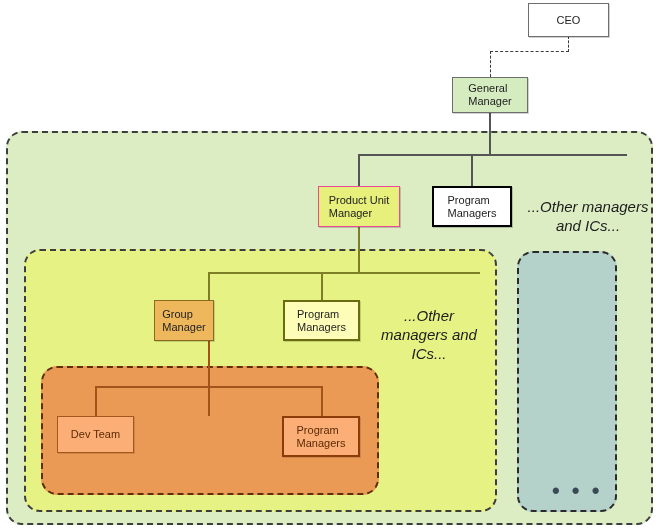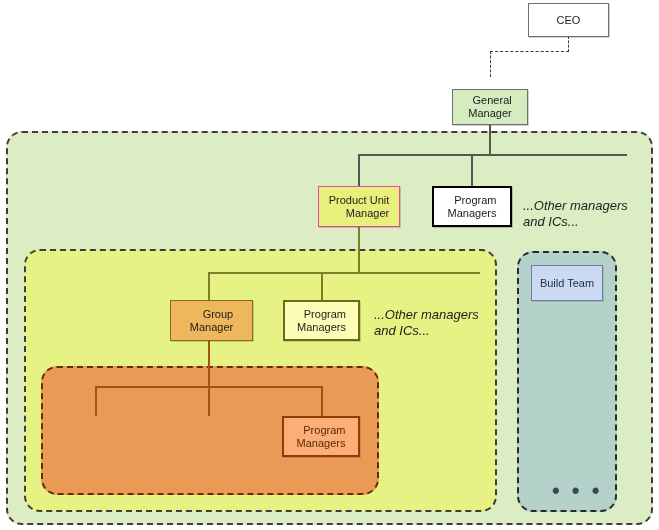--- a/index.html
+++ b/index.html
@@ -18,21 +18,21 @@
     overflow: hidden;
   }
 
   
   .node {
     position: absolute;
     box-sizing: border-box;
     display: flex;
     align-items: center;
     justify-content: center;
-    text-align: right;
+    text-align: left;
     line-height: 1.18;
     font-size: 11px;
     color: #222222;
     z-index: 5;
   }
   .node span { display: block; }
 
   
   .node-ceo {
     background: #ffffff;
@@ -134,22 +134,23 @@
   .dash-h {
     position: absolute;
     z-index: 3;
     border-top: 1.5px dashed #3a3a3a;
   }
 
   
   .note {
     position: absolute;
     font-style: italic;
-    font-size: 13px;
+    font-size: 15px;
     color: #1c1c1c;
+    text-align: center;
     line-height: 1.25;
     z-index: 6;
   }
   .ellipsis-dots {
     position: absolute;
     font-size: 22px;
     font-weight: bold;
     letter-spacing: 3px;
     color: #3a4a55;
     z-index: 6;
@@ -191,21 +192,21 @@
   <div class="line ln-brown" style="left:208px; top:341px; width:1.5px; height:46px;"></div>
   <div class="line ln-brown" style="left:95px; top:386px; width:227px; height:1.5px;"></div>
   <div class="line ln-brown" style="left:95px; top:386px; width:1.5px; height:30px;"></div>
   <div class="line ln-brown" style="left:208px; top:386px; width:1.5px; height:30px;"></div>
   <div class="line ln-brown" style="left:321px; top:386px; width:1.5px; height:30px;"></div>
 
   <div class="node node-ceo" style="left:528px; top:3px; width:81px; height:34px;">
     <span>CEO</span>
   </div>
 
-  <div class="node node-gm" style="left:452px; top:89px; width:76px; height:36px;">
+  <div class="node node-gm" style="left:452px; top:77px; width:76px; height:36px;">
     <div>
       <span>General</span>
       <span>Manager</span>
     </div>
   </div>
 
   <div class="node node-pum" style="left:318px; top:186px; width:82px; height:41px;">
     <div>
       <span>Product Unit</span>
       <span>Manager</span>
@@ -214,52 +215,50 @@
 
   <div class="node node-pm-black" style="left:432px; top:186px; width:80px; height:41px;">
     <div>
       <span>Program</span>
       <span>Managers</span>
     </div>
   </div>
 
   <div class="note" style="left:523px; top:198px; width:130px;">...Other managers and ICs...</div>
 
-  <div class="node node-group" style="left:170px; top:300px; width:83px; height:41px;">
+  <div class="node node-group" style="left:154px; top:300px; width:60px; height:41px;">
     <div>
       <span>Group</span>
       <span>Manager</span>
     </div>
   </div>
 
   <div class="node node-pm-olive" style="left:283px; top:300px; width:77px; height:41px;">
     <div>
       <span>Program</span>
       <span>Managers</span>
     </div>
   </div>
 
   <div class="note" style="left:374px; top:307px; width:110px;">
     <span>...Other managers</span>
     <span>and ICs...</span>
   </div>
 
+  <div class="node node-team" style="left:57px; top:416px; width:77px; height:37px;">
+    <span>Dev Team</span>
+  </div>
 
 
   <div class="node node-pm-brown" style="left:282px; top:416px; width:78px; height:41px;">
     <div>
       <span>Program</span>
       <span>Managers</span>
     </div>
   </div>
 
-  <div class="node node-service" style="left:531px; top:265px; width:72px; height:36px;">
-    <div>
-      <span>Build Team</span>
-    </div>
-  </div>
 
 
 
 
   <div class="ellipsis-dots" style="left:552px; top:478px;">• • •</div>
 
 </div>
 
 </body></html>

